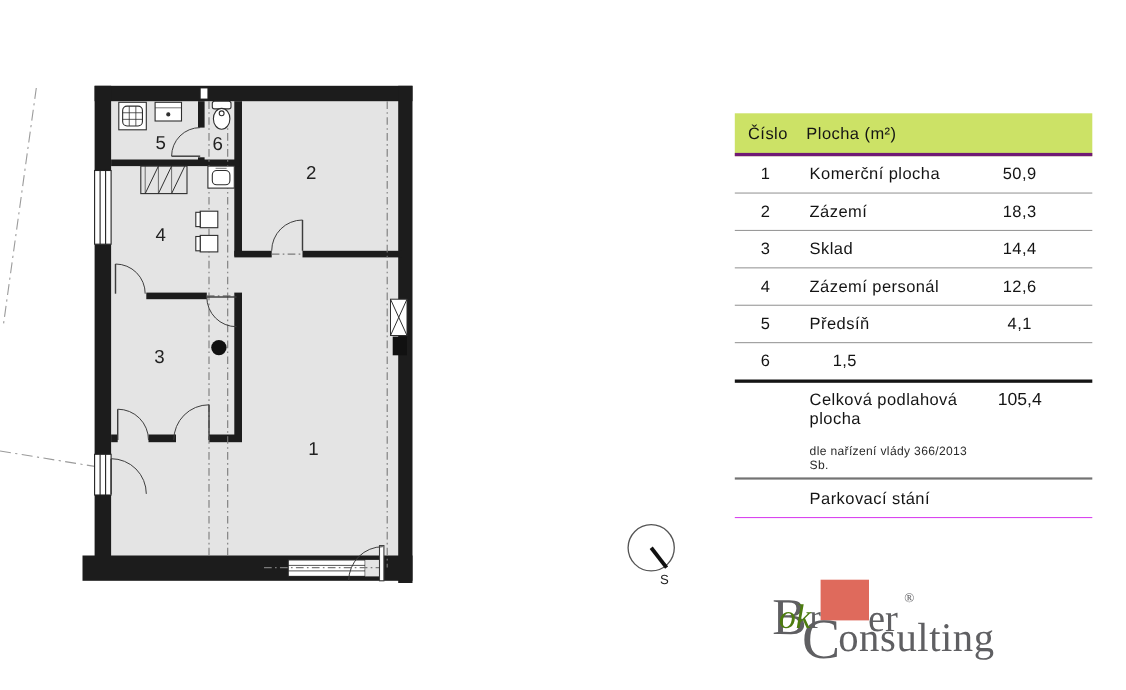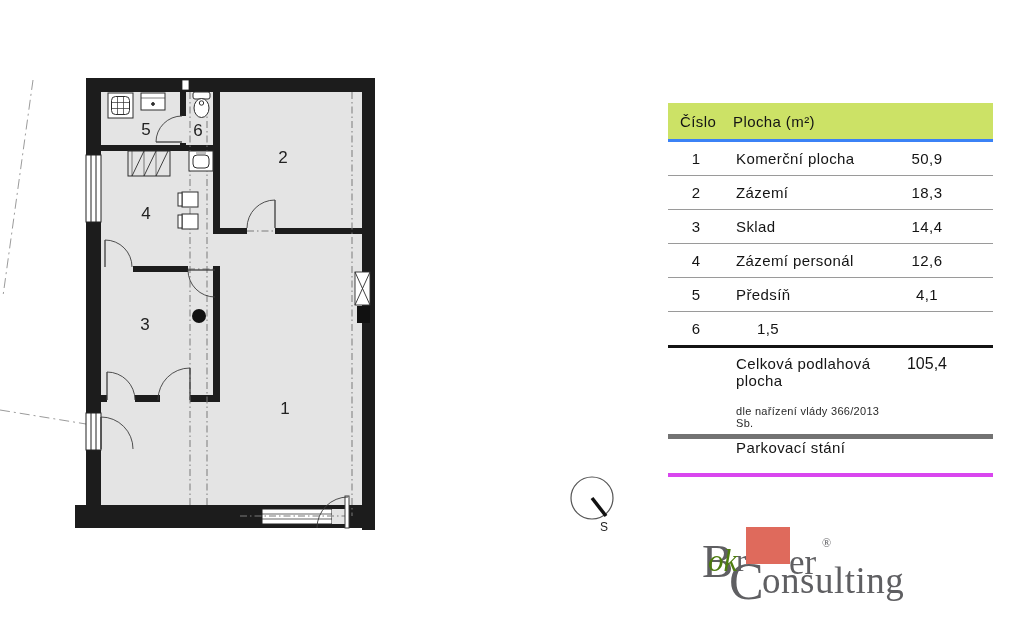--- a/index.html
+++ b/index.html
@@ -5,34 +5,34 @@
   html,body{margin:0;padding:0;background:#ffffff;}
   #stage{position:relative;width:1024px;height:627px;background:#ffffff;overflow:hidden;
          font-family:"Liberation Sans", sans-serif;}
   
   #plan-svg{position:absolute;left:0;top:0;}
   .room-label{font-family:"Liberation Sans", sans-serif;font-size:17px;fill:#222;}
   .compass-label{font-family:"Liberation Sans", sans-serif;font-size:12px;fill:#222;}
   
   #room-table{position:absolute;left:668px;top:103px;width:325px;color:#141414;}
   #room-table .hdr{display:flex;align-items:center;height:36px;background:#cce266;
-                   border-bottom:3px solid #3b82f6;font-size:15px;letter-spacing:.4px;}
+                   border-bottom:3px solid #701a75;font-size:15px;letter-spacing:.4px;}
   #room-table .row{display:flex;align-items:center;height:33px;border-bottom:1px solid #9a9a9a;
                    font-size:15px;letter-spacing:.4px;}
   #room-table .row.last{border-bottom:3px solid #141414;}
   .c-num{width:56px;text-align:center;flex:0 0 auto;}
   .hdr .c-num{text-align:left;padding-left:12px;width:44px;}
   .c-name{flex:1 1 auto;padding-left:12px;text-align:left;}
   .c-area{flex:0 0 auto;width:88px;text-align:center;padding-right:22px;}
   .hdr .c-area{padding-right:10px;width:100px;}
   #room-table .total{display:flex;align-items:flex-start;padding:7px 0 5px 0;
-                     border-bottom:5px solid #737373;}
+                     border-bottom:2px solid #737373;}
   .total .c-name .t1{font-size:15px;letter-spacing:.4px;}
   .total .c-name .t2{font-size:11px;letter-spacing:.3px;margin-top:16px;color:#2a2a2a;}
-  #room-table .parking{display:flex;height:34px;border-bottom:4px solid #d946ef;
+  #room-table .parking{display:flex;align-items:center;height:34px;border-bottom:1px solid #d946ef;
                        font-size:15px;letter-spacing:.4px;}
   
   #logo{position:absolute;left:0;top:0;width:1024px;height:627px;pointer-events:none;}
   .lg{position:absolute;color:#5f5f62;font-family:"Liberation Serif", serif;line-height:1;}
   #logo-red{position:absolute;left:746px;top:527px;width:44px;height:37px;background:#df6a5c;}
   #lg-b{left:702px;top:538px;font-size:47px;}
   #lg-r{left:736px;top:545px;font-size:31px;}
   #lg-ok{left:708px;top:545px;font-size:31px;color:#4d7c0f;z-index:2;font-style:italic;}
   #lg-er{left:789px;top:545px;font-size:35px;}
   #lg-reg{left:822px;top:537px;font-size:12px;}

